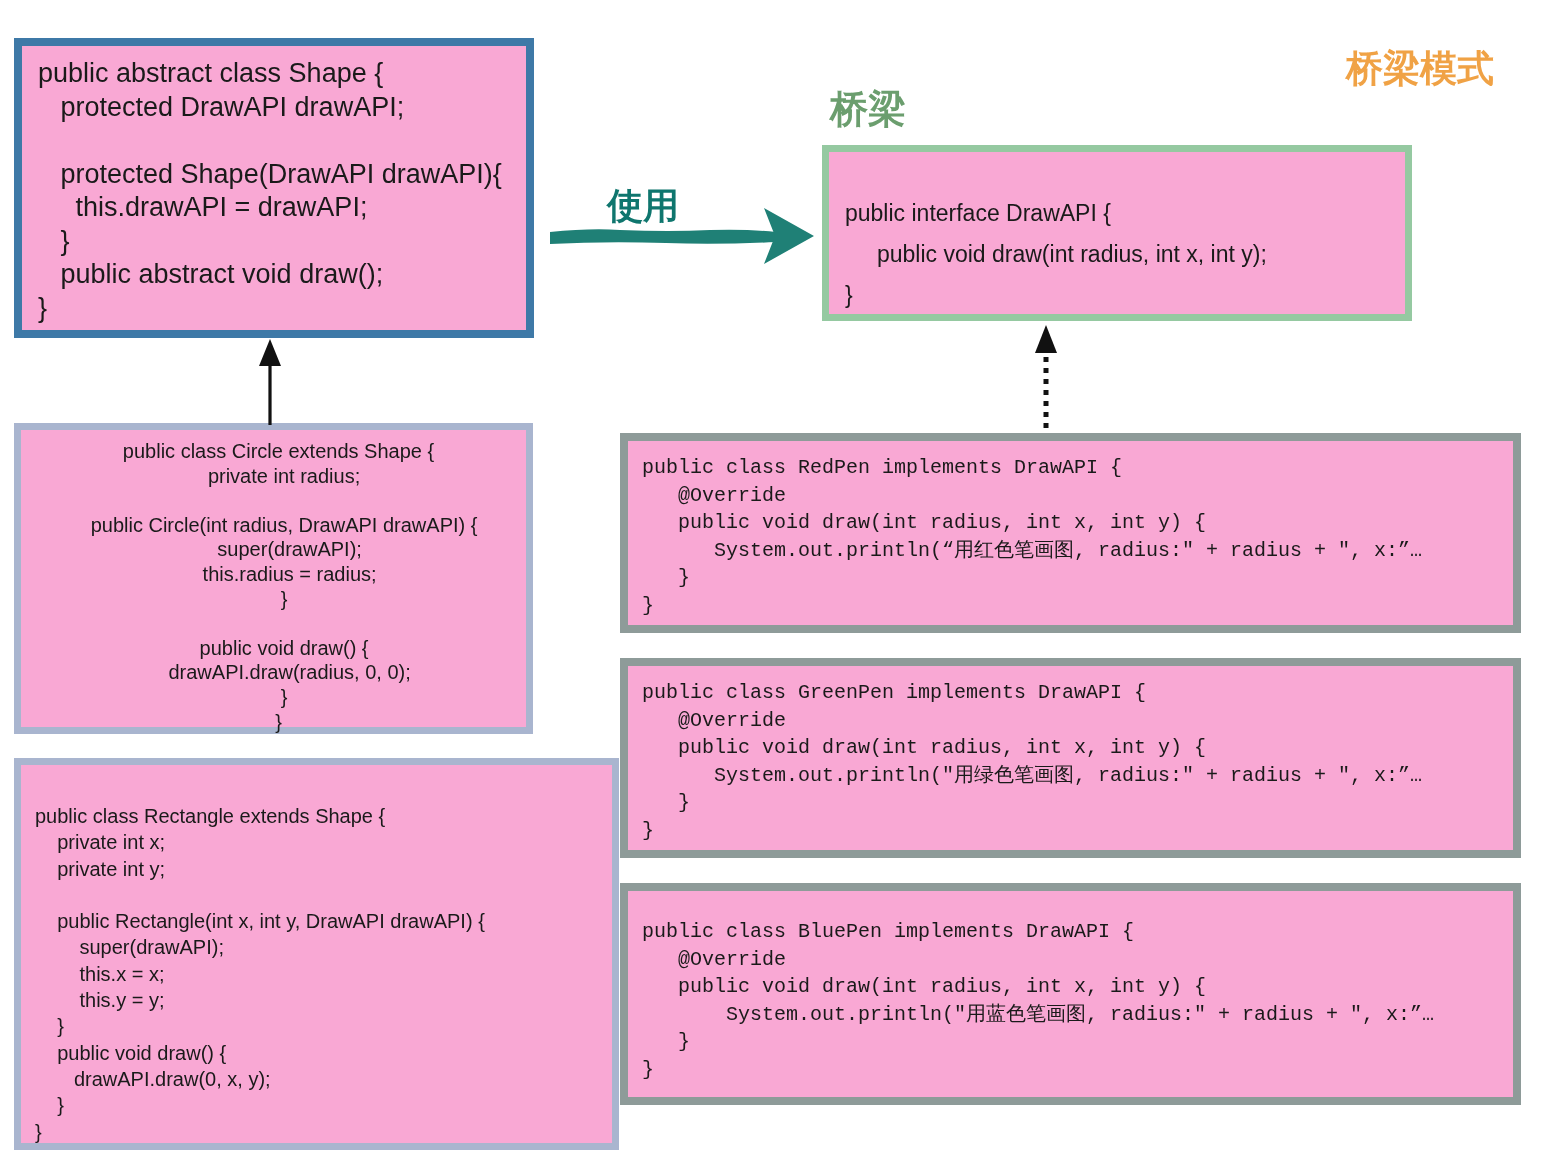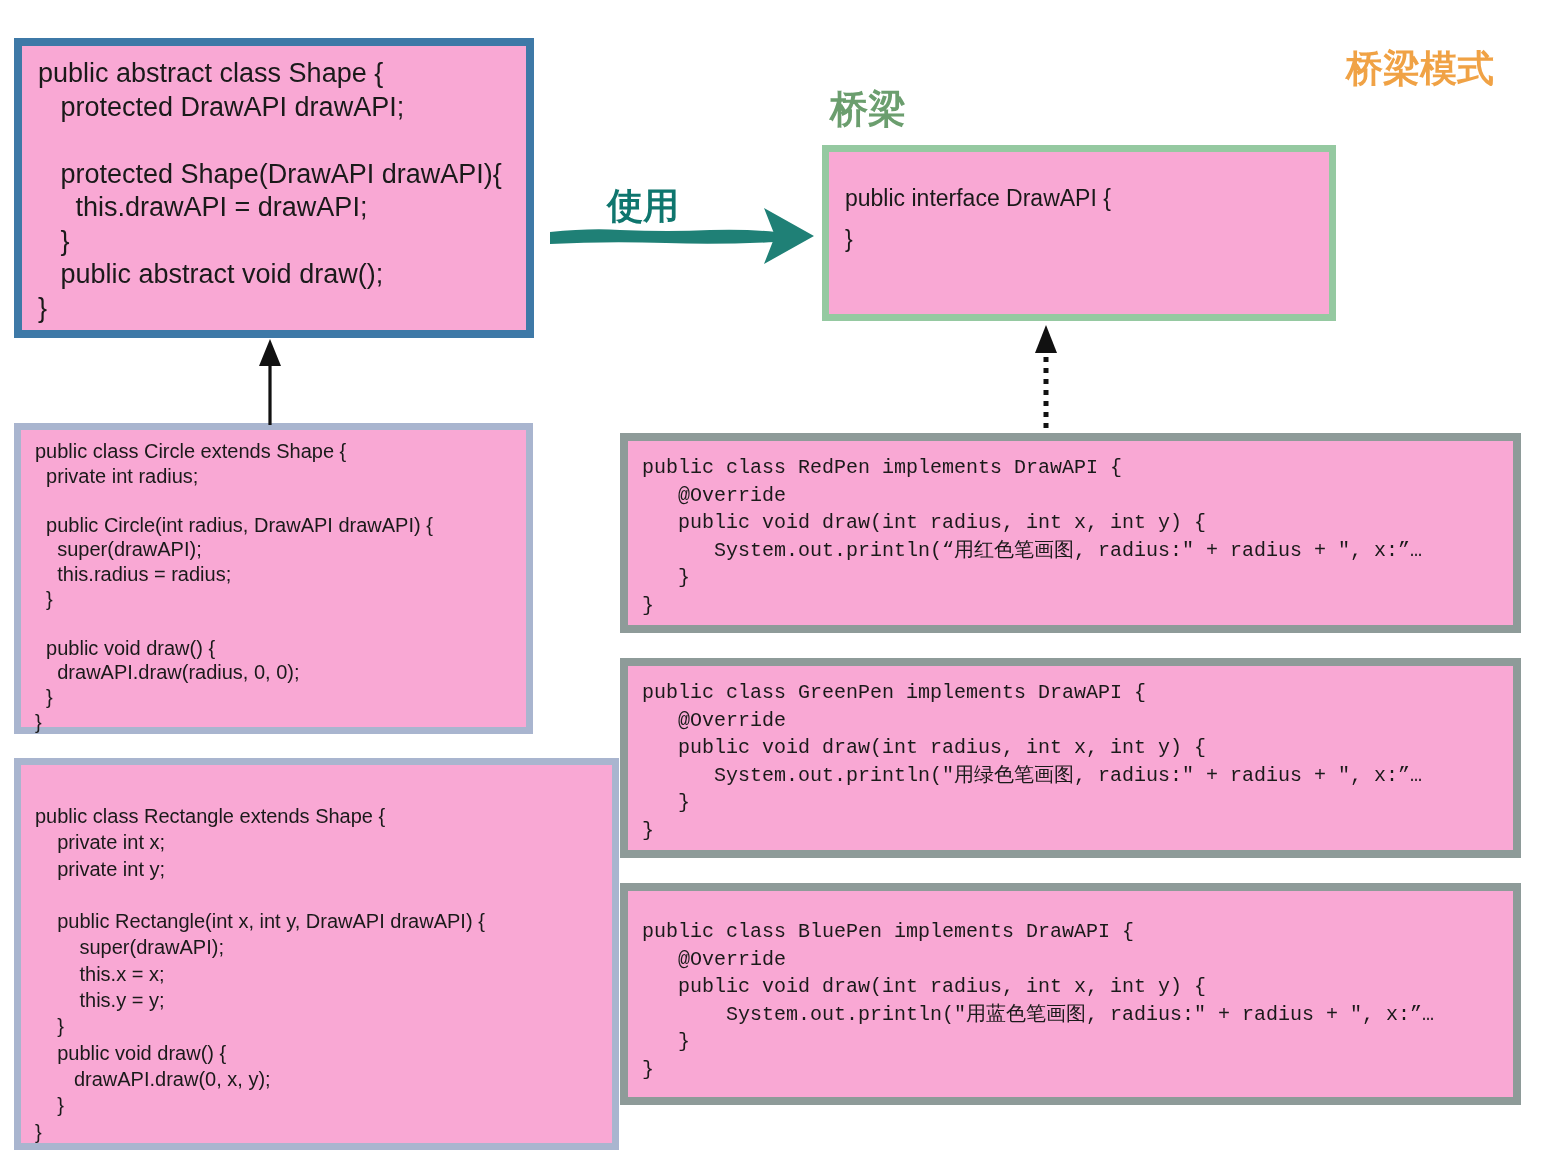--- a/index.html
+++ b/index.html
@@ -20,30 +20,30 @@
   .code { white-space:pre; }
   .code-line { white-space:pre; }
 
   .shape-box {
     left:14px; top:38px; width:520px; height:300px;
     border:8px solid var(--shape-border);
     padding:11px 4px 0 16px;
     font-size:27px; line-height:33.5px;
   }
   .drawapi-box {
-    left:822px; top:145px; width:514px; height:176px;
+    left:822px; top:145px; width:590px; height:176px;
     border:7px solid var(--interface-border);
-    padding:26px 4px 0 16px;
+    padding:41px 4px 0 16px;
     font-size:23px; line-height:41px;
   }
   .circle-box {
     left:14px; top:423px; width:519px; height:311px;
     border:7px solid var(--class-border);
     padding:9px 4px 16px 14px;
-    font-size:20px; line-height:24.6px;
+    font-size:20px; line-height:24.6px;text-align:center;
   }
   .rectangle-box {
     left:14px; top:758px; width:605px; height:392px;
     border:7px solid var(--class-border);
     padding:38px 4px 0 14px;
     font-size:20px; line-height:26.3px;
   }
   .pen-box {
     left:620px; width:901px;
     border:8px solid var(--pen-border);
@@ -61,21 +61,21 @@
   .arrow-use        { left:548px;  top:206px; }
 </style>
 </head>
 <body>
 
 <div class="label pattern-title">桥梁模式</div>
 <div class="label bridge-label">桥梁</div>
 <div class="label use-label">使用</div>
 
 <div class="box code shape-box"><div class="code-line">public abstract class Shape {</div><div class="code-line">   protected DrawAPI drawAPI;</div><div class="code-line">&nbsp;</div><div class="code-line">   protected Shape(DrawAPI drawAPI){</div><div class="code-line">     this.drawAPI = drawAPI;</div><div class="code-line">   }</div><div class="code-line">   public abstract void draw();</div><div class="code-line">}</div></div>
-<div class="box code drawapi-box"><div class="code-line">public interface DrawAPI {</div><div class="code-line">}</div></div>
+<div class="box code drawapi-box"><div class="code-line">public interface DrawAPI {</div><div class="code-line">     public void draw(int radius, int x, int y);</div><div class="code-line">}</div></div>
 <div class="box code circle-box"><div class="code-line">public class Circle extends Shape {</div><div class="code-line">  private int radius;</div><div class="code-line">&nbsp;</div><div class="code-line">  public Circle(int radius, DrawAPI drawAPI) {</div><div class="code-line">    super(drawAPI);</div><div class="code-line">    this.radius = radius;</div><div class="code-line">  }</div><div class="code-line">&nbsp;</div><div class="code-line">  public void draw() {</div><div class="code-line">    drawAPI.draw(radius, 0, 0);</div><div class="code-line">  }</div><div class="code-line">}</div></div>
 <div class="box code rectangle-box"><div class="code-line">public class Rectangle extends Shape {</div><div class="code-line">    private int x;</div><div class="code-line">    private int y;</div><div class="code-line">&nbsp;</div><div class="code-line">    public Rectangle(int x, int y, DrawAPI drawAPI) {</div><div class="code-line">        super(drawAPI);</div><div class="code-line">        this.x = x;</div><div class="code-line">        this.y = y;</div><div class="code-line">    }</div><div class="code-line">    public void draw() {</div><div class="code-line">       drawAPI.draw(0, x, y);</div><div class="code-line">    }</div><div class="code-line">}</div></div>
 <div class="box code pen-box redpen-box"><div class="code-line">public class RedPen implements DrawAPI {</div><div class="code-line">   @Override</div><div class="code-line">   public void draw(int radius, int x, int y) {</div><div class="code-line">      System.out.println(“用红色笔画图, radius:" + radius + ", x:”…</div><div class="code-line">   }</div><div class="code-line">}</div></div>
 <div class="box code pen-box greenpen-box"><div class="code-line">public class GreenPen implements DrawAPI {</div><div class="code-line">   @Override</div><div class="code-line">   public void draw(int radius, int x, int y) {</div><div class="code-line">      System.out.println("用绿色笔画图, radius:" + radius + ", x:”…</div><div class="code-line">   }</div><div class="code-line">}</div></div>
 <div class="box code pen-box bluepen-box"><div class="code-line">public class BluePen implements DrawAPI {</div><div class="code-line">   @Override</div><div class="code-line">   public void draw(int radius, int x, int y) {</div><div class="code-line">       System.out.println("用蓝色笔画图, radius:" + radius + ", x:”…</div><div class="code-line">   }</div><div class="code-line">}</div></div>
 
 <svg class="arrow arrow-inherit" width="28" height="86" viewBox="0 0 28 86">
   <polygon points="14,0 3,27 25,27" fill="#111"></polygon>
   <rect x="12.4" y="24" width="3.2" height="62" fill="#111"></rect>
 </svg>

